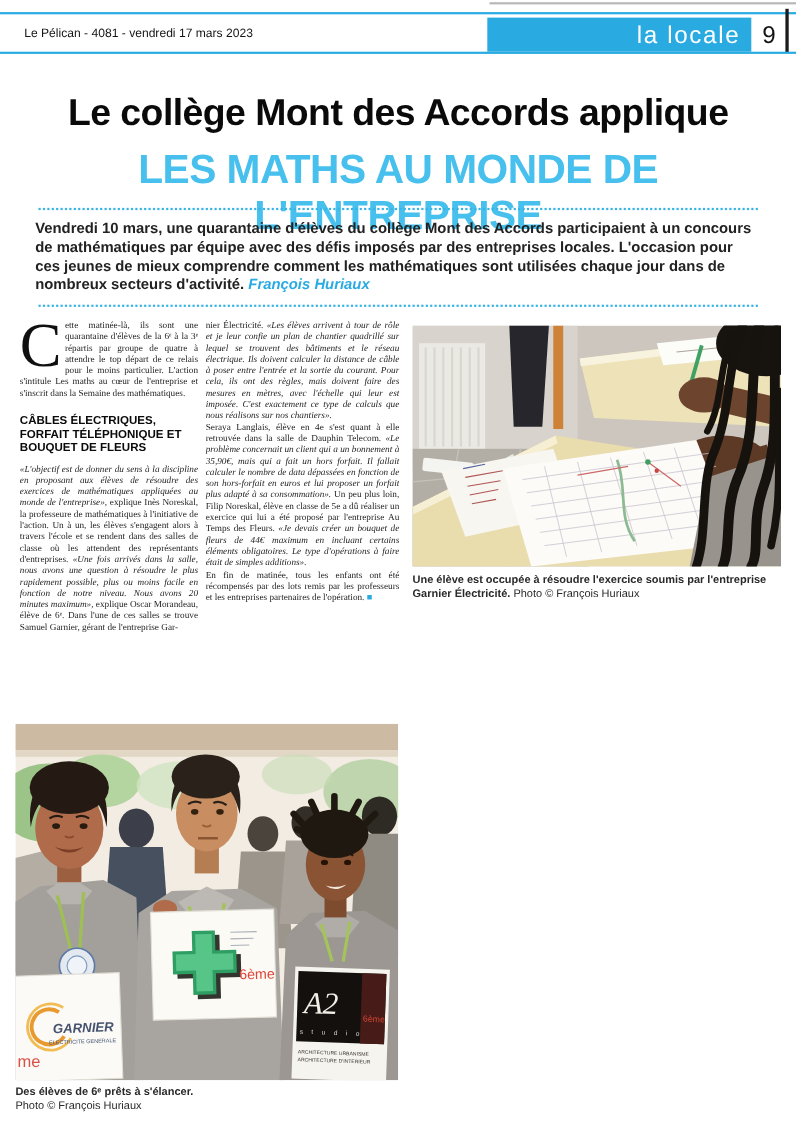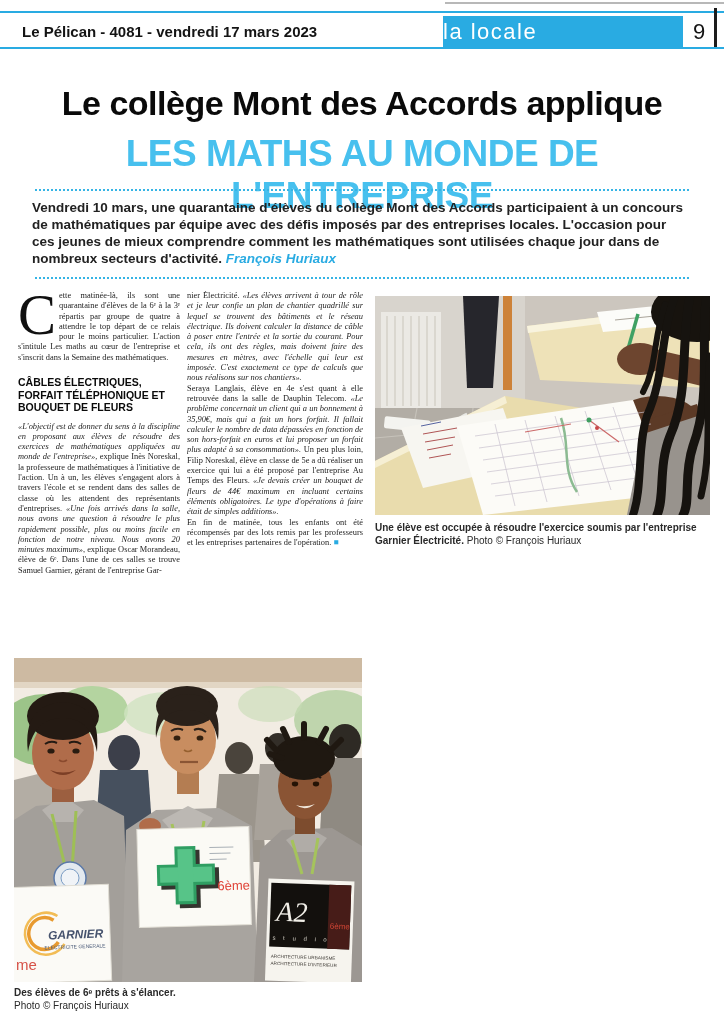--- a/index.html
+++ b/index.html
@@ -5,23 +5,23 @@
   html,body{margin:0;padding:0;background:#e9e9e9;}
   .page{position:relative;width:724px;height:1024px;background:#ffffff;margin:0 auto;
         font-family:"Liberation Serif","DejaVu Serif",serif;overflow:hidden;}
   .abs{position:absolute;}
 
   
   .scan-line{top:2px;left:445px;width:279px;height:2px;background:#9a9a9a;opacity:.7;}
   .rule-cyan-top{top:11px;left:0;width:724px;height:2px;background:#29abe2;}
   .rule-cyan-bot{top:47px;left:0;width:724px;height:2px;background:#29abe2;}
   .masthead{top:16px;left:22px;height:31px;line-height:31px;
-            font-family:"Liberation Sans",sans-serif;font-weight:700;font-size:15px;color:#141414;}
+            font-family:"Liberation Sans",sans-serif;font-weight:400;font-size:11px;color:#141414;}
   .section-band{top:16px;left:443px;width:240px;height:31px;background:#29abe2;
-                display:flex;align-items:center;justify-content:flex-start;padding-right:10px;box-sizing:border-box;}
+                display:flex;align-items:center;justify-content:flex-end;padding-right:10px;box-sizing:border-box;}
   .section-band span{font-family:"Liberation Sans",sans-serif;font-weight:300;font-size:22px;
                      color:#ffffff;letter-spacing:1.5px;}
   .pagenum-box{top:16px;left:684px;width:30px;height:31px;background:#ffffff;
                display:flex;align-items:center;justify-content:center;
                font-family:"Liberation Sans",sans-serif;font-size:22px;color:#141414;}
   .edge-bar{top:8px;left:714px;width:3px;height:40px;background:#1c1c1c;}
 
   
   .head1{top:84px;left:0;width:724px;text-align:center;font-family:"Liberation Sans",sans-serif;
          font-weight:800;font-size:34px;letter-spacing:-0.5px;color:#0a0a0a;}

